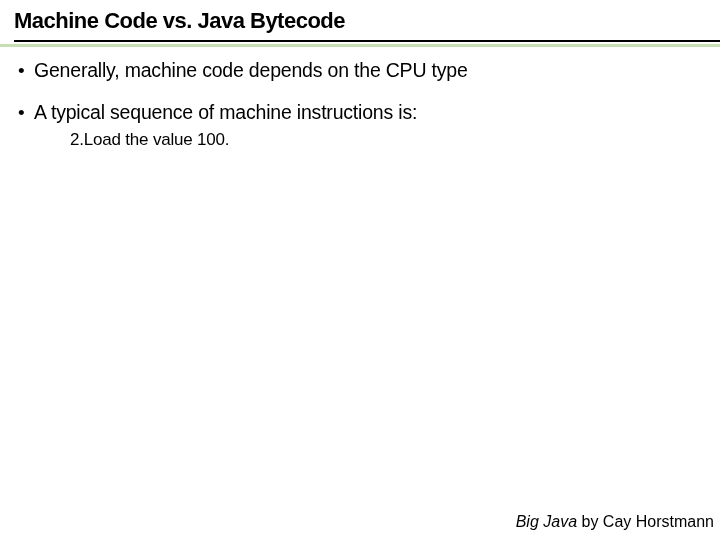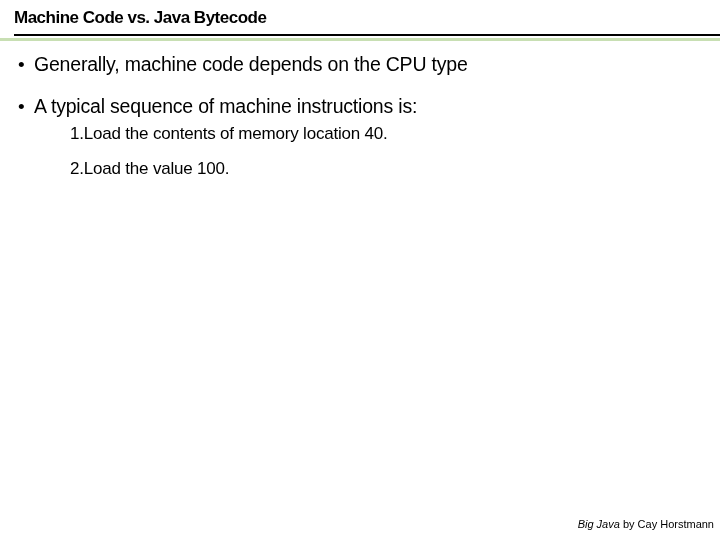--- a/index.html
+++ b/index.html
@@ -11,21 +11,21 @@
     color: #000;
     position: relative;
     overflow: hidden;
   }
   .title-block {
     padding: 8px 0 0 14px;
   }
   .title {
     font-family: Verdana, Geneva, sans-serif;
     font-weight: bold;
-    font-size: 17px;
+    font-size: 22px;
     letter-spacing: -0.5px;
   }
   .title-underline {
     margin-top: 6px;
     height: 2px;
     background: #000;
     width: 706px;
     margin-left: 14px;
   }
   .green-line {
@@ -71,21 +71,21 @@
   }
   .step3-indent {
     display: block;
     padding-left: 18px;
   }
   .footer {
     position: absolute;
     bottom: 8px;
     right: 6px;
     text-align: right;
-    font-size: 11px;
+    font-size: 16px;
     line-height: 1.25;
     color: #000;
   }
   .footer .book {
     font-style: italic;
   }
 </style>
 </head>
 <body>
 
@@ -95,23 +95,20 @@
 <div class="title-underline"></div>
 <div class="green-line"></div>
 
 <div class="content">
   <ul class="bullets">
     <li>Generally, machine code depends on the CPU type</li>
     <li>
       <span>A typical sequence of machine instructions is:</span>
       <ol class="steps">
         <li>
-          <span class="num">1.</span><span>Load the contents of memory location 40.</span>
-        </li>
-        <li>
           <span class="num">2.</span><span>Load the value 100.</span>
         </li>
       </ol>
     </li>
   </ul>
 </div>
 
 <div class="footer">
   <div>
     <span class="book">Big Java</span><span> by Cay Horstmann</span>

